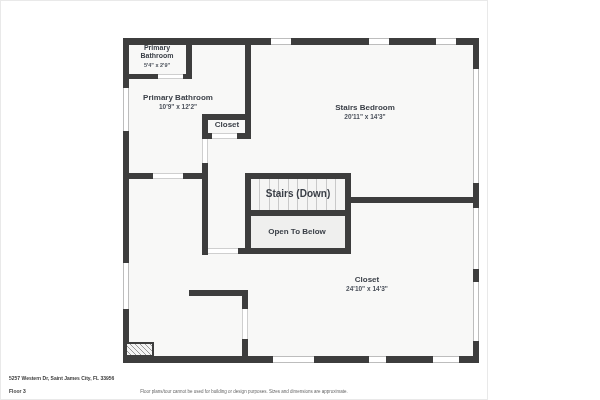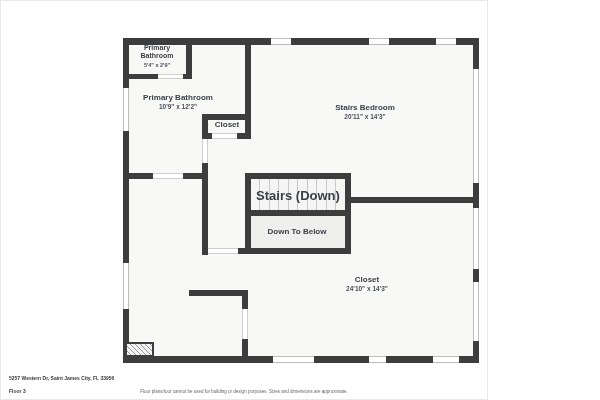--- a/index.html
+++ b/index.html
@@ -102,24 +102,24 @@
     <div class="room-dims">10'9" x 12'2"</div>
   </div>
   <div class="abs room-label" style="left:226px;top:119px;">
     <div class="room-name">Closet</div>
   </div>
   <div class="abs room-label" style="left:364px;top:102px;">
     <div class="room-name">Stairs Bedroom</div>
     <div class="room-dims">20'11" x 14'3"</div>
   </div>
   <div class="abs room-label" style="left:297px;top:187px;">
-    <div class="room-name" style="font-size:13px;">Stairs (Down)</div>
+    <div class="room-name" style="font-size:10px;">Stairs (Down)</div>
   </div>
   <div class="abs room-label" style="left:296px;top:226px;">
-    <div class="room-name">Down To Below</div>
+    <div class="room-name">Open To Below</div>
   </div>
   <div class="abs room-label" style="left:366px;top:274px;">
     <div class="room-name">Closet</div>
     <div class="room-dims">24'10" x 14'3"</div>
   </div>
 
   <div class="abs footer-address" style="left:8px;top:374px;">5257 Western Dr, Saint James City, FL 33956</div>
   <div class="abs footer-floor" style="left:8px;top:387px;">Floor 3</div>
   <div class="abs footer-disclaimer" style="top:388px;">Floor plans/tour cannot be used for building or design purposes. Sizes and dimensions are approximate.</div>
 

